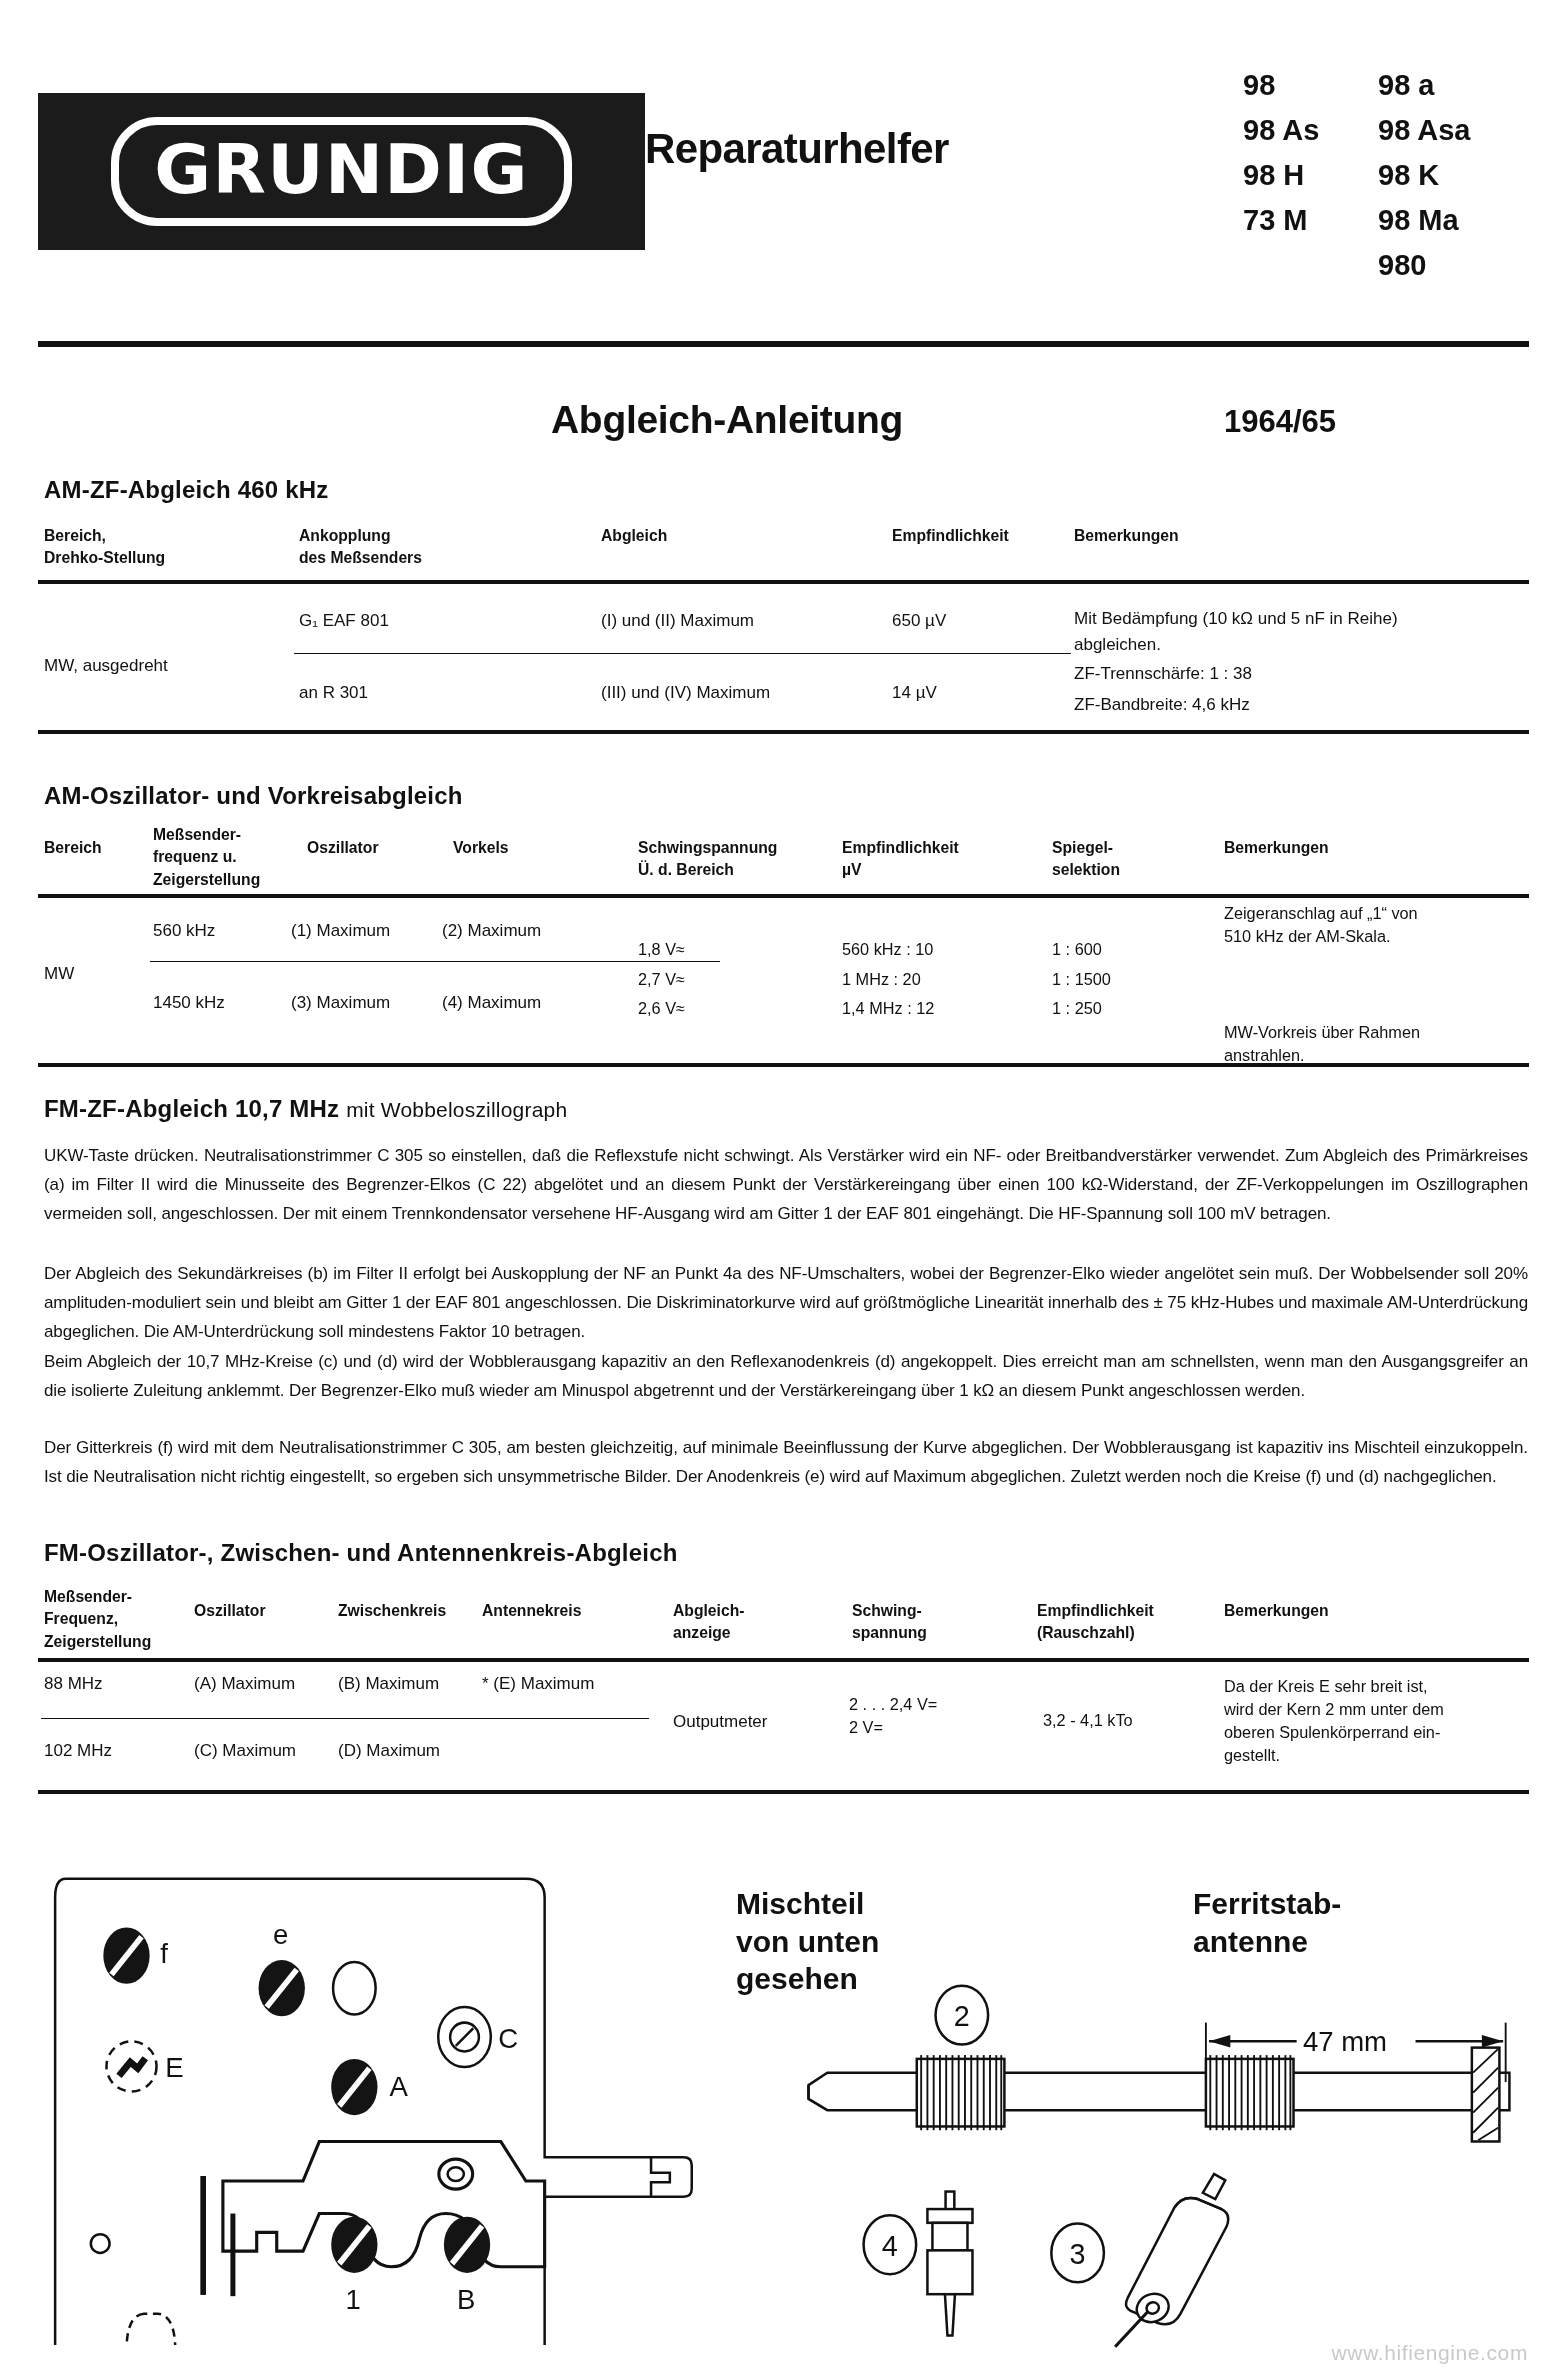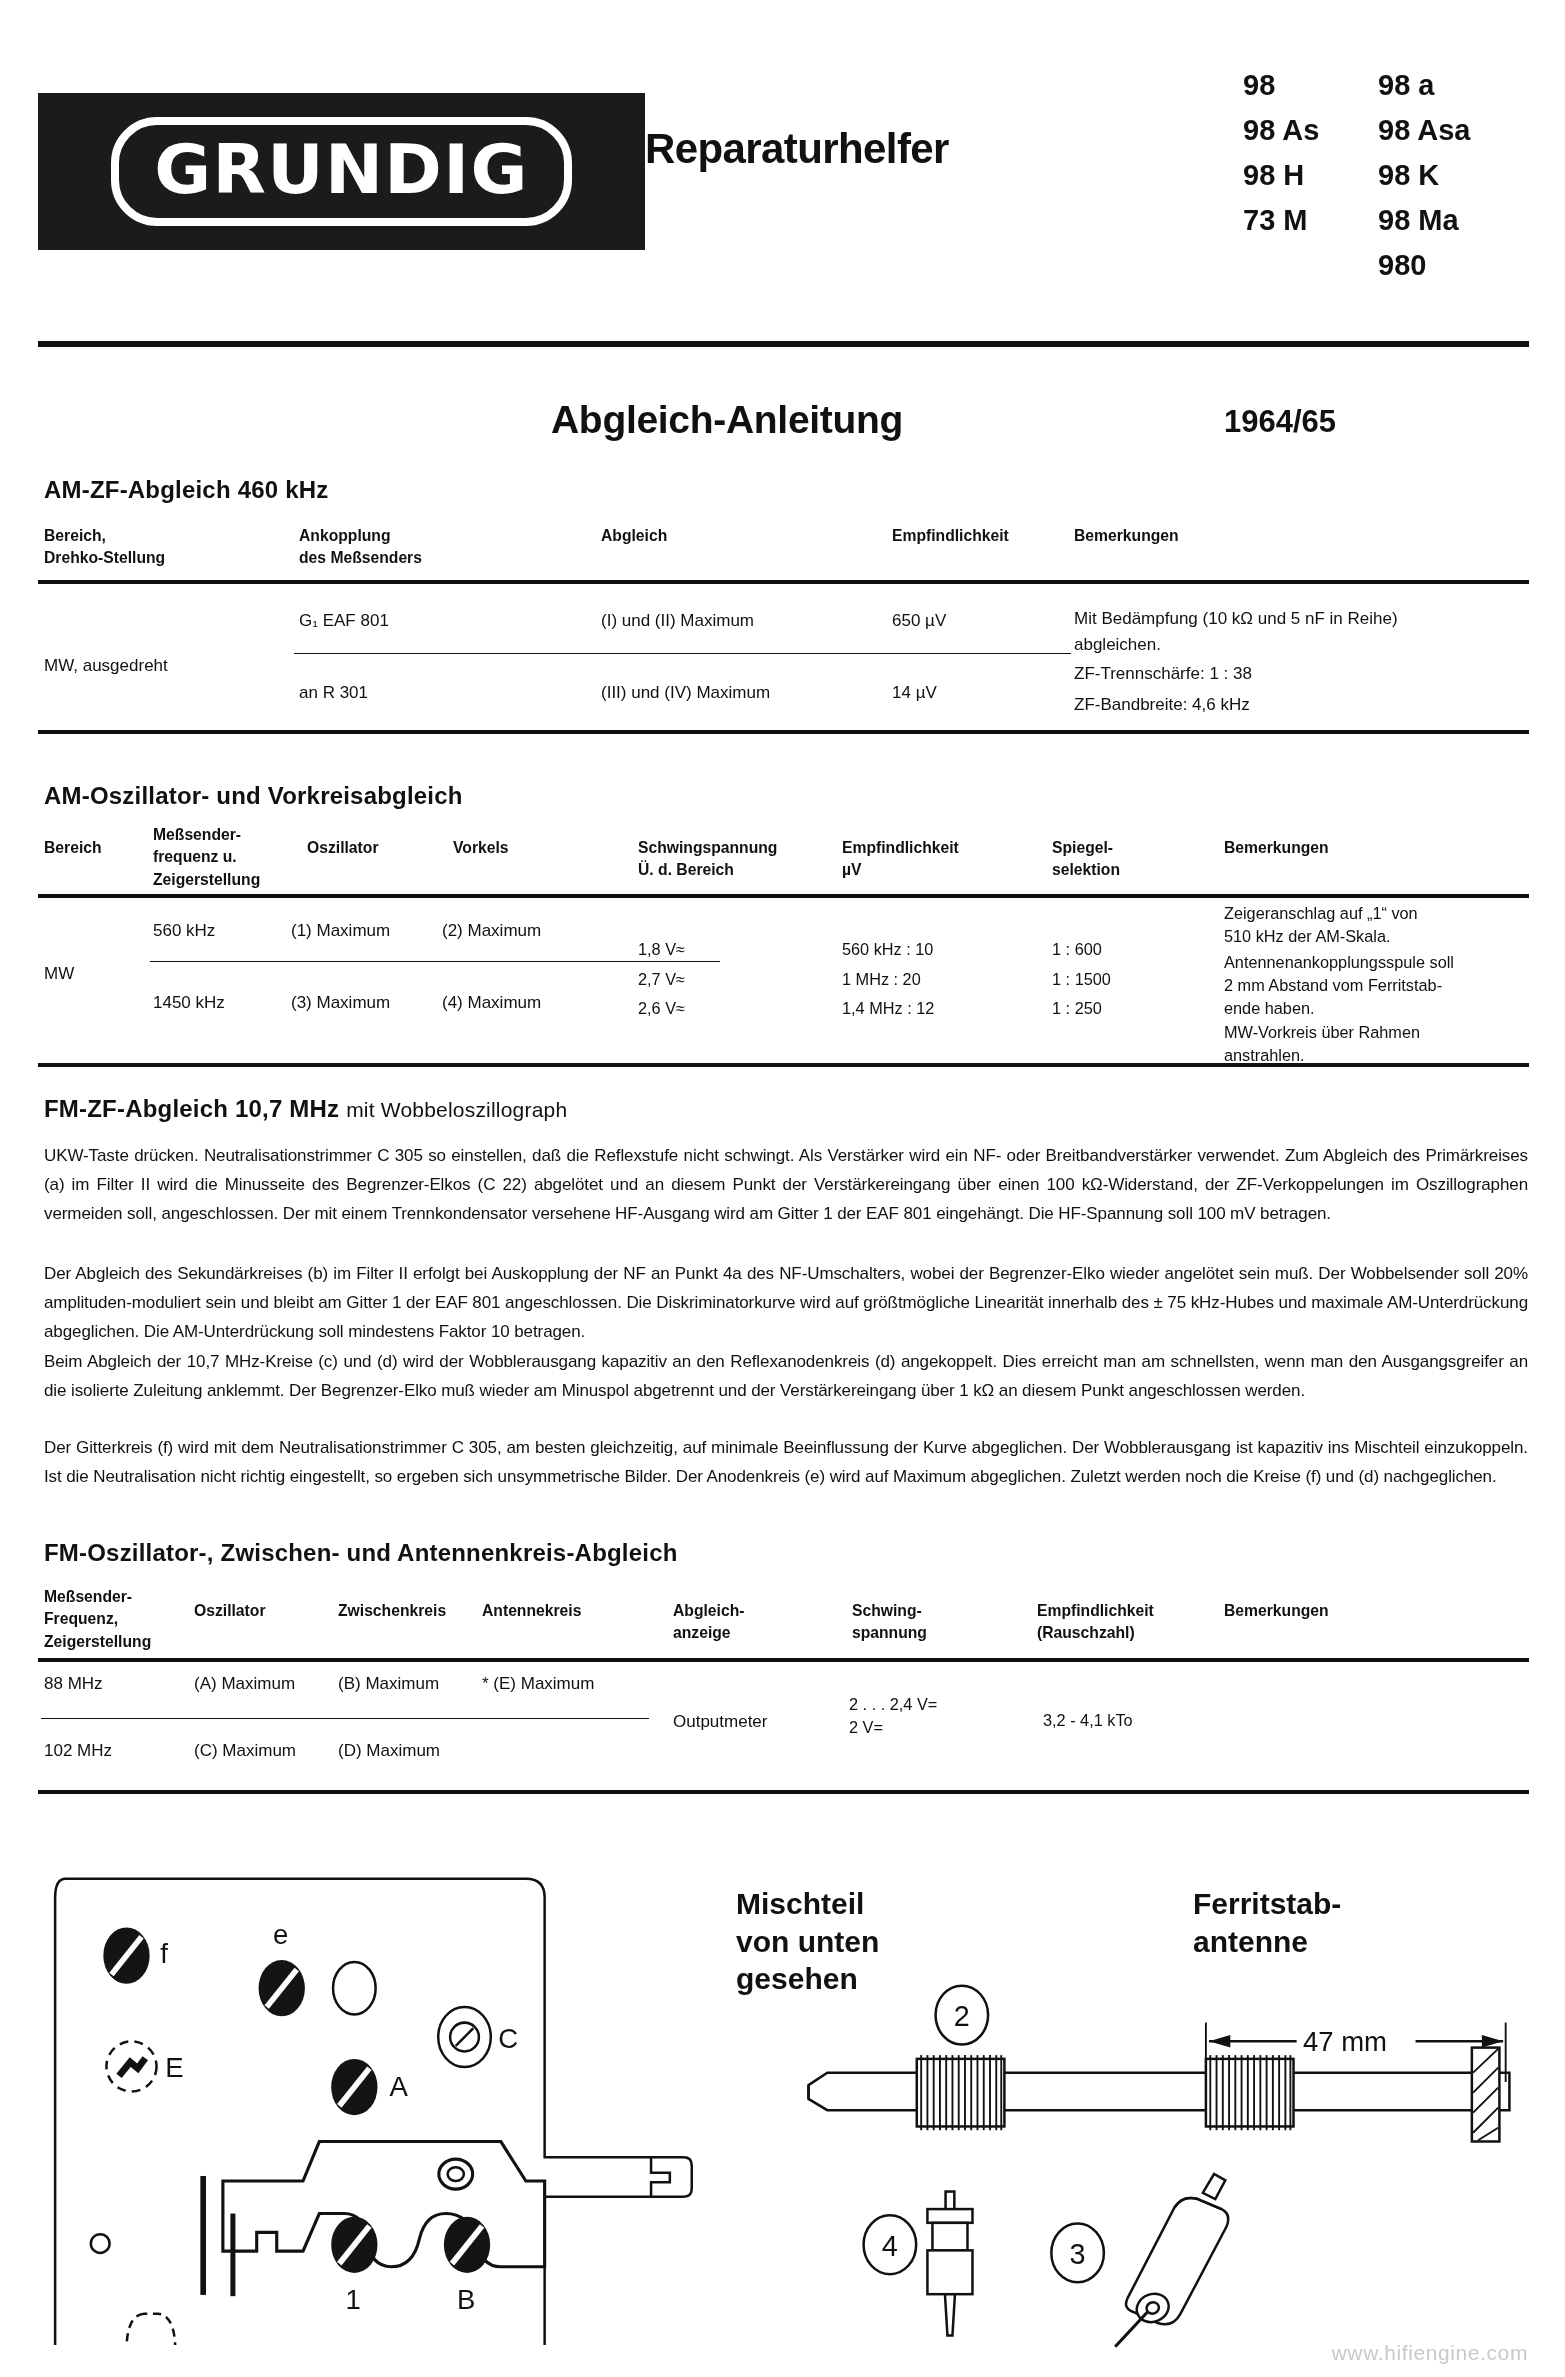--- a/index.html
+++ b/index.html
@@ -278,23 +278,20 @@
   <div class="cell-sm" style="left:842px; top:938px;text-align:center;">560 kHz : 10</div>
   <div class="cell-sm" style="left:842px; top:968px;">1 MHz : 20</div>
   <div class="cell-sm" style="left:842px; top:997px;">1,4 MHz : 12</div>
 
   <div class="cell-sm" style="left:1052px; top:938px;">1 : 600</div>
   <div class="cell-sm" style="left:1052px; top:968px;">1 : 1500</div>
   <div class="cell-sm" style="left:1052px; top:997px;">1 : 250</div>
 
   <div class="cell-sm" style="left:1224px; top:902px;">Zeigeranschlag auf „1“ von
 510 kHz der AM-Skala.</div>
-  <div class="cell-sm" style="left:1224px; top:951px;">Antennenankopplungsspule soll
-2 mm Abstand vom Ferritstab-
-ende haben.</div>
   <div class="cell-sm" style="left:1224px; top:1021px;">MW-Vorkreis über Rahmen
 anstrahlen.</div>
 
   <div class="hline h2" style="left:38px; top:1063px; width:1491px;"></div>
 
   <div class="sec-title" style="left:44px; top:1095px;">
     <span>FM-ZF-Abgleich 10,7 MHz</span>
     <span class="light">mit Wobbeloszillograph</span>
   </div>
 
@@ -329,20 +326,24 @@
   <div class="hline h1" style="left:41px; top:1718px; width:608px;"></div>
 
   <div class="cell" style="left:44px; top:1738px;">102 MHz</div>
   <div class="cell" style="left:194px; top:1738px;">(C) Maximum</div>
   <div class="cell" style="left:338px; top:1738px;">(D) Maximum</div>
 
   <div class="cell" style="left:673px; top:1709px;">Outputmeter</div>
   <div class="cell-sm" style="left:849px; top:1693px;">2 . . . 2,4 V=
       2   V=</div>
   <div class="cell-sm" style="left:1043px; top:1709px;">3,2 - 4,1 kTo</div>
+  <div class="cell-sm" style="left:1224px; top:1675px;">Da der Kreis E sehr breit ist,
+wird der Kern 2 mm unter dem
+oberen Spulenkörperrand ein-
+gestellt.</div>
 
   <div class="hline h2" style="left:38px; top:1790px; width:1491px;"></div>
 
   <div style="position:absolute; left:50px; top:1863px; width:645px; height:482px;">
     <svg width="645" height="482" viewBox="0 0 1030 770">
 
       <path d="M 25 25 L 760 25 Q 790 25 790 55 L 790 470 L 1012 470 Q 1025 470 1025 483
                L 1025 520 Q 1025 533 1012 533 L 790 533 L 790 900 Q 790 930 760 930
                L 25 930 Q 8 930 8 900 L 8 55 Q 8 25 25 25 Z" fill="#ffffff" stroke="#111" stroke-width="4"></path>
 

